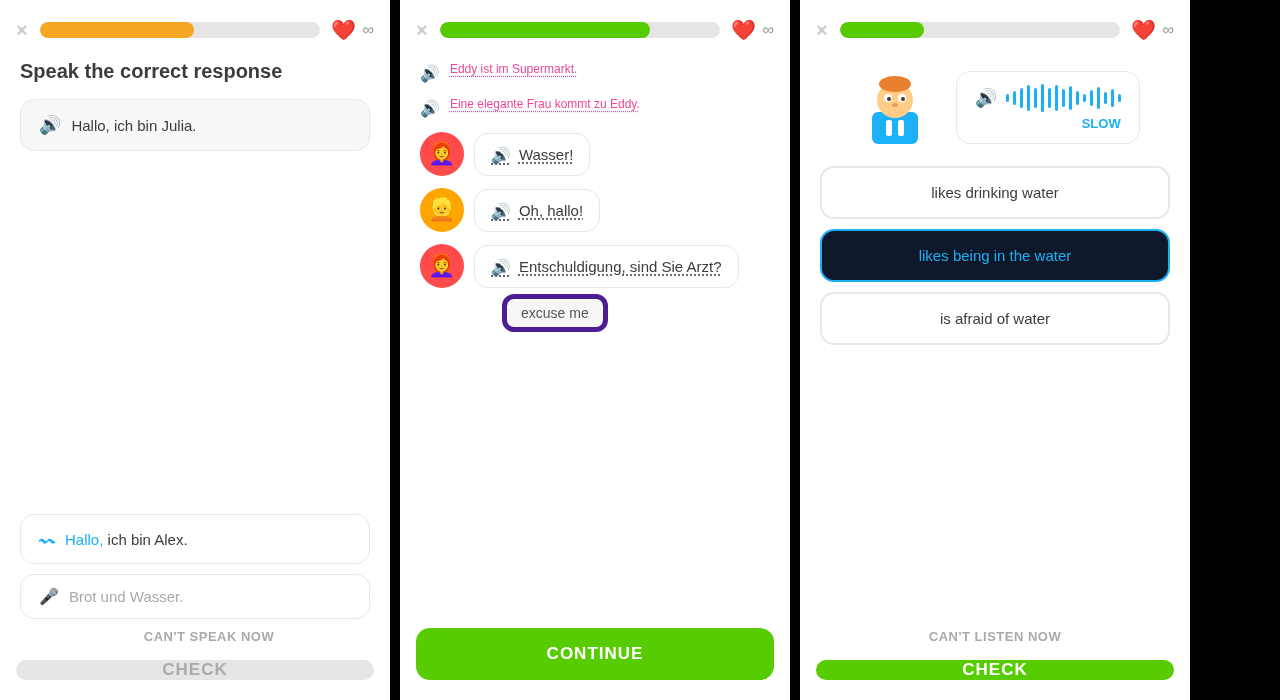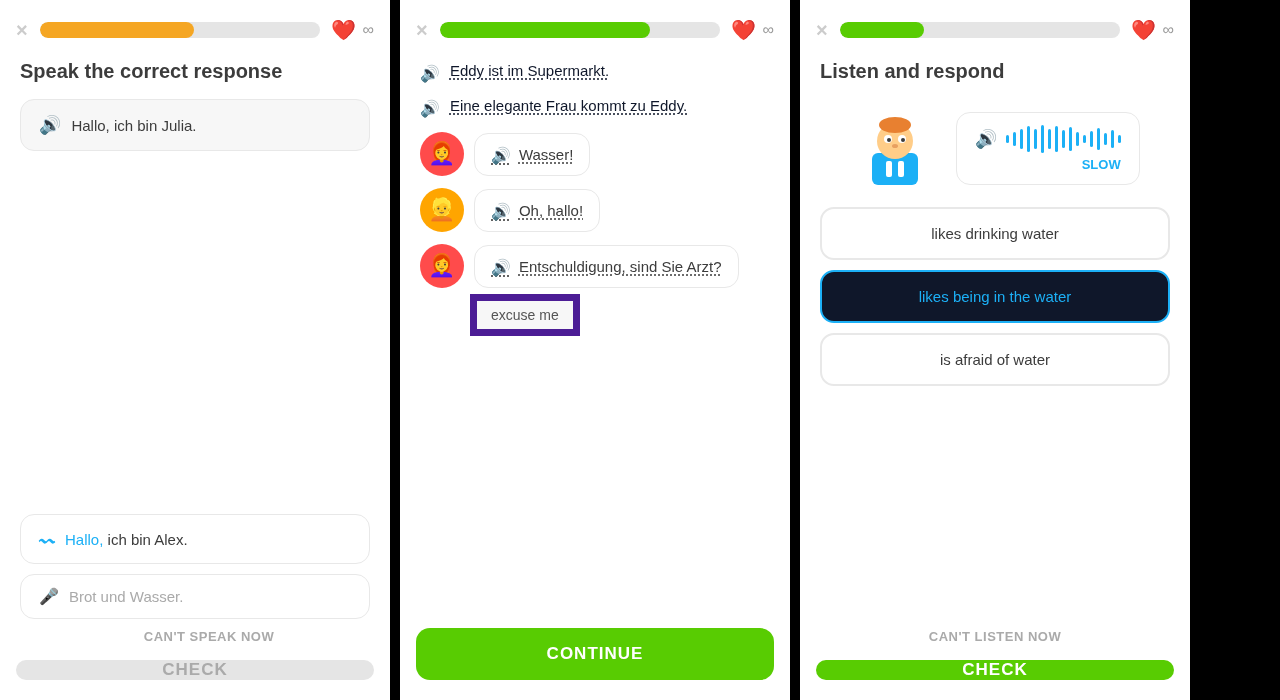--- a/index.html
+++ b/index.html
@@ -167,22 +167,22 @@
       align-items: flex-start;
       gap: 10px;
       margin-bottom: 14px;
     }
     .chat-speaker-icon {
       color: #1cb0f6;
       font-size: 16px;
       margin-top: 2px;
     }
     .chat-text {
-      font-size: 15px;
-      color: #0f172a;
+      font-size: 12px;
+      color: #ec4899;
       text-decoration: underline;
       text-decoration-style: dotted;
       text-underline-offset: 3px;
     }
     .chat-avatar {
       width: 44px;
       height: 44px;
       border-radius: 50%;
       display: flex;
       align-items: center;
@@ -201,26 +201,26 @@
       align-items: center;
       gap: 8px;
       font-size: 15px;
       color: #3c3c3c;
       text-decoration: underline;
       text-decoration-style: dotted;
       text-underline-offset: 3px;
     }
     .translation-tag {
       background: #f7f7f7;
-      border: 7px solid #4c1d95;
-      border-radius: 0;
+      border: 5px solid #4c1d95;
+      border-radius: 12px;
       padding: 6px 14px;
       font-size: 14px;
       color: #555;
-      margin-left: 50px;
+      margin-left: 82px;
       display: inline-block;
     }
     .continue-btn {
       width: 100%;
       padding: 16px;
       border-radius: 14px;
       border: none;
       font-size: 17px;
       font-weight: 800;
       letter-spacing: 1px;
@@ -436,21 +436,20 @@
     <span class="close-btn">×</span>
     <div class="progress-bar-container">
       <div class="progress-bar-fill" style="width:30%; background:#58cc02;"></div>
     </div>
     <div class="heart-area">
       <span class="heart-icon">❤️</span>
       <span class="infinity-icon">∞</span>
     </div>
   </div>
 
-  <div class="panel3-title">Listen and respond</div>
 
   <div class="character-area">
 
     <svg class="char-svg" viewBox="0 0 90 90" xmlns="http://www.w3.org/2000/svg">
 
       <rect x="22" y="50" width="46" height="32" rx="6" fill="#1cb0f6"></rect>
 
       <rect x="36" y="58" width="6" height="16" rx="2" fill="#fff"></rect>
       <rect x="48" y="58" width="6" height="16" rx="2" fill="#fff"></rect>
 

